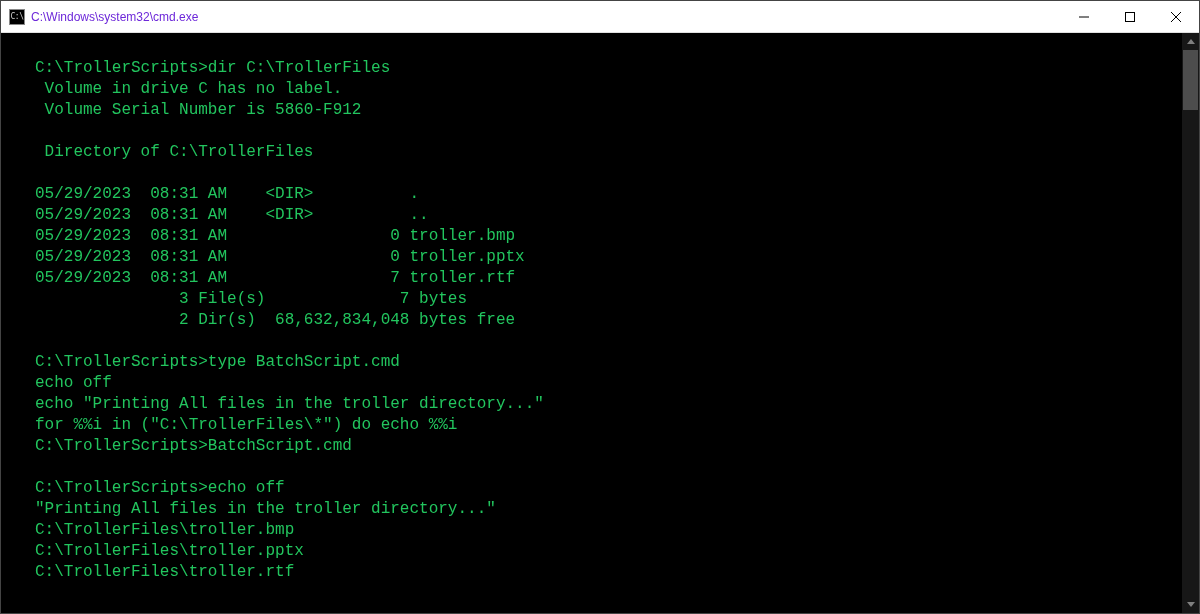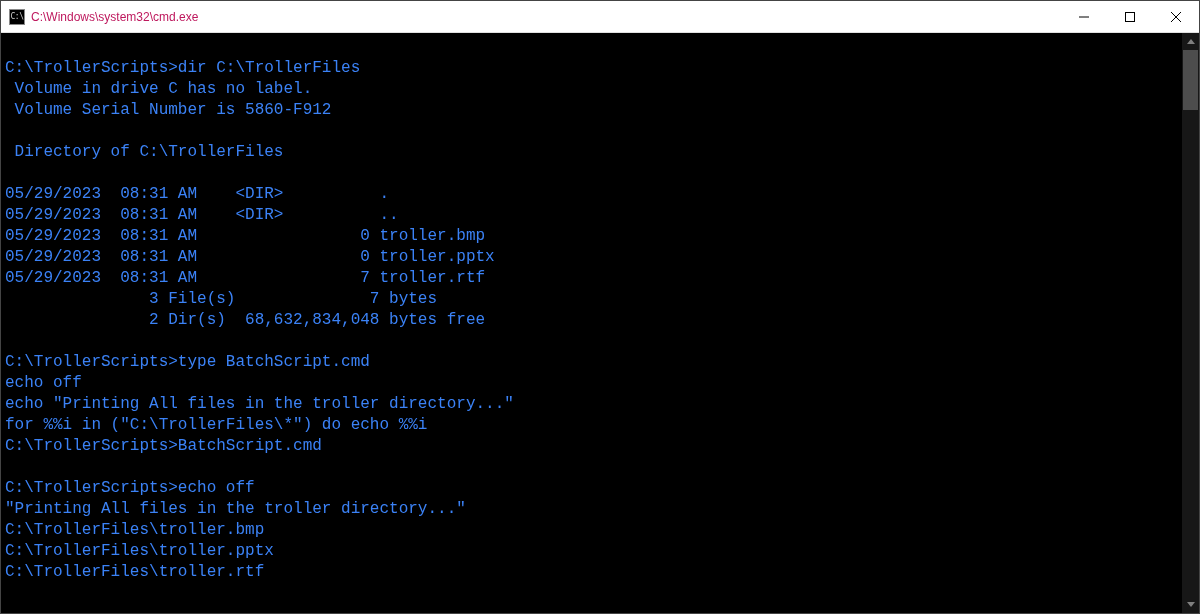--- a/index.html
+++ b/index.html
@@ -44,21 +44,21 @@
     }
     .title-icon-inner {
       font-size: 8px;
       color: #ccc;
       font-family: monospace;
       line-height: 1;
       letter-spacing: -0.5px;
     }
     .title-text {
       font-size: 12px;
-      color: #be185d;
+      color: #6d28d9;
       flex: 1;
     }
     .window-controls {
       display: flex;
       height: 100%;
     }
     .ctrl-btn {
       width: 46px;
       height: 100%;
       display: flex;
@@ -78,27 +78,28 @@
     .terminal-area {
       flex: 1;
       display: flex;
       background: #000;
       position: relative;
       overflow: hidden;
     }
     .terminal {
       flex: 1;
       background: #000;
-      color: #3b82f6;
+      color: #22c55e;
       font-family: Consolas, "Courier New", monospace;
       font-size: 16px;
       line-height: 21px;
       padding: 4px 4px 4px 4px;
       white-space: pre;
       overflow: hidden;
+      margin-left: 30px;
     }
     .scrollbar {
       width: 17px;
       background: #171717;
       position: relative;
       flex-shrink: 0;
     }
     .scroll-arrow {
       width: 17px;
       height: 17px;

